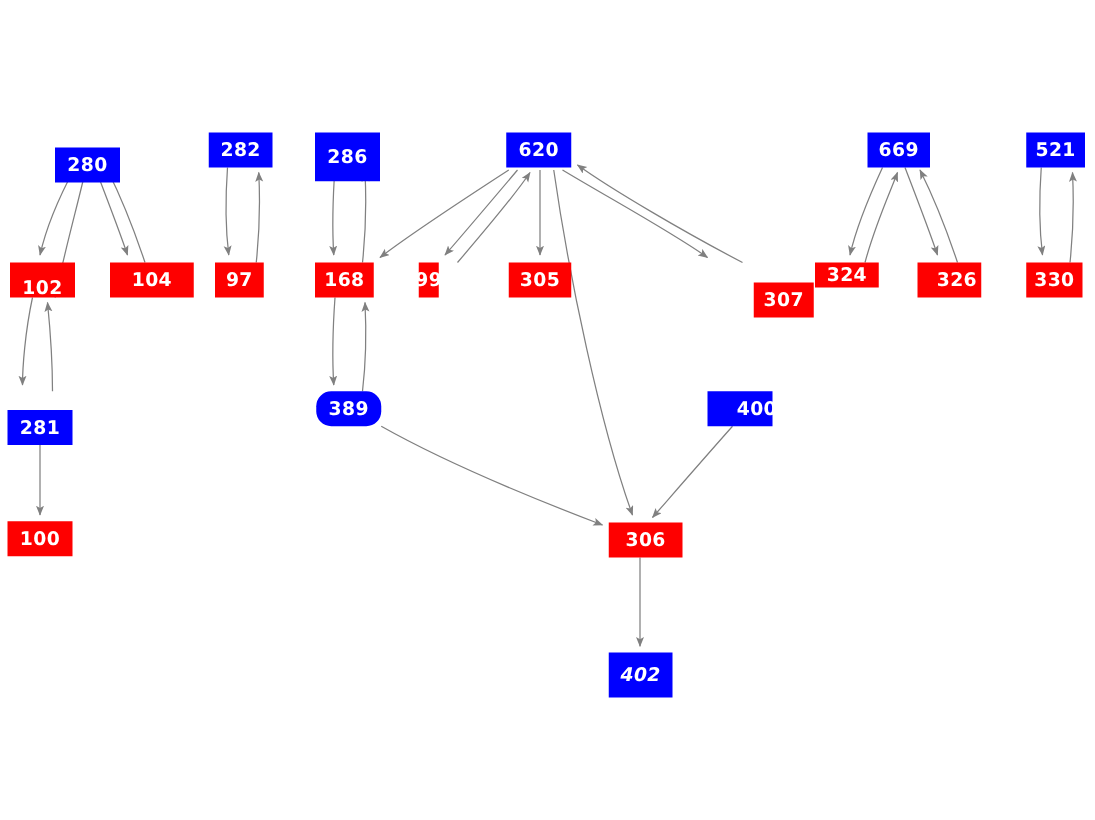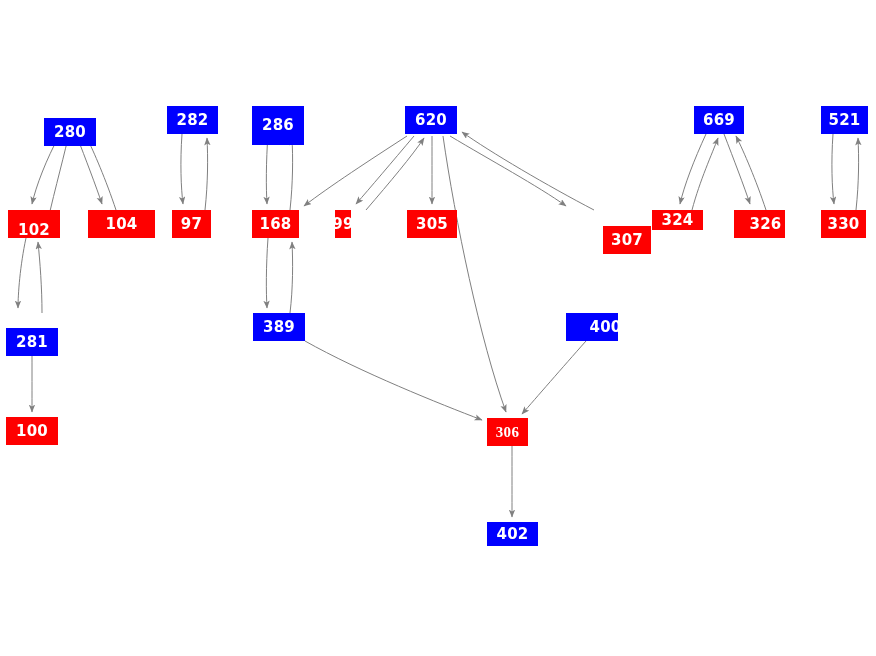--- a/index.html
+++ b/index.html
@@ -116,42 +116,42 @@
       </div>
       <div class="node red" style="left: 172px; top: 210px; width: 39px; height: 28px;">
         <span class="node-label">97</span>
       </div>
       <div class="node blue" style="left: 252px; top: 106px; width: 52px; height: 39px;">
         <span class="node-label">286</span>
       </div>
       <div class="node red" style="left: 252px; top: 210px; width: 47px; height: 28px;">
         <span class="node-label">168</span>
       </div>
-      <div class="node blue" style="left: 253px; top: 313px; width: 52px; height: 28px;">
+      <div class="node blue" style="left: 253px; top: 313px; width: 52px; height: 28px; border-radius: 12px;">
         <span class="node-label">389</span>
       </div>
       <div class="node blue" style="left: 405px; top: 106px; width: 52px; height: 28px;">
         <span class="node-label">620</span>
       </div>
       <div class="node red" style="left: 335px; top: 210px; width: 16px; height: 28px;">
         <span class="node-label">99</span>
       </div>
       <div class="node red" style="left: 407px; top: 210px; width: 50px; height: 28px;">
         <span class="node-label">305</span>
       </div>
       <div class="node red" style="left: 572px; top: 226px; width: 48px; height: 28px; margin-left: 31px;">
         <span class="node-label">307</span>
       </div>
       <div class="node blue" style="left: 566px; top: 313px; width: 52px; height: 28px; padding-left: 27px;">
         <span class="node-label">400</span>
       </div>
-      <div class="node red" style="left: 487px; top: 418px; width: 41px; height: 28px; font-family: Liberation Serif, serif;">
+      <div class="node red" style="left: 487px; top: 418px; width: 59px; height: 28px;">
         <span class="node-label">306</span>
       </div>
-      <div class="node blue" style="left: 487px; top: 522px; width: 51px; height: 24px;">
+      <div class="node blue" style="left: 487px; top: 522px; width: 51px; height: 36px; font-style: italic;">
         <span class="node-label">402</span>
       </div>
       <div class="node blue" style="left: 694px; top: 106px; width: 50px; height: 28px;">
         <span class="node-label">669</span>
       </div>
       <div class="node red" style="left: 652px; top: 210px; width: 51px; height: 20px;">
         <span class="node-label">324</span>
       </div>
       <div class="node red" style="left: 734px; top: 210px; width: 51px; height: 28px; padding-left: 12px;">
         <span class="node-label">326</span>

